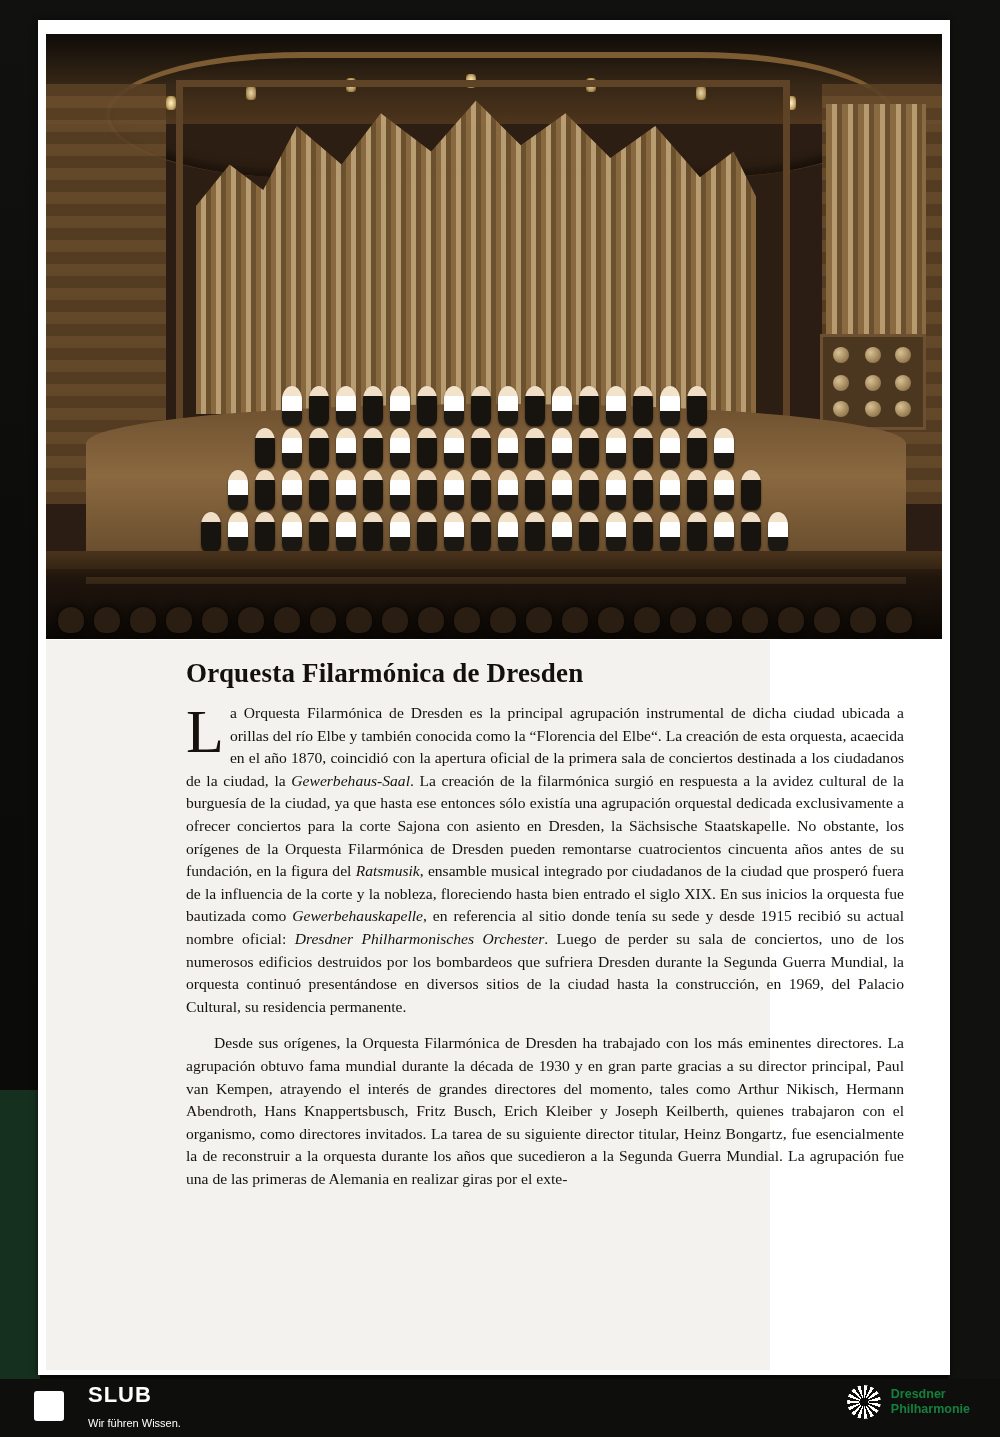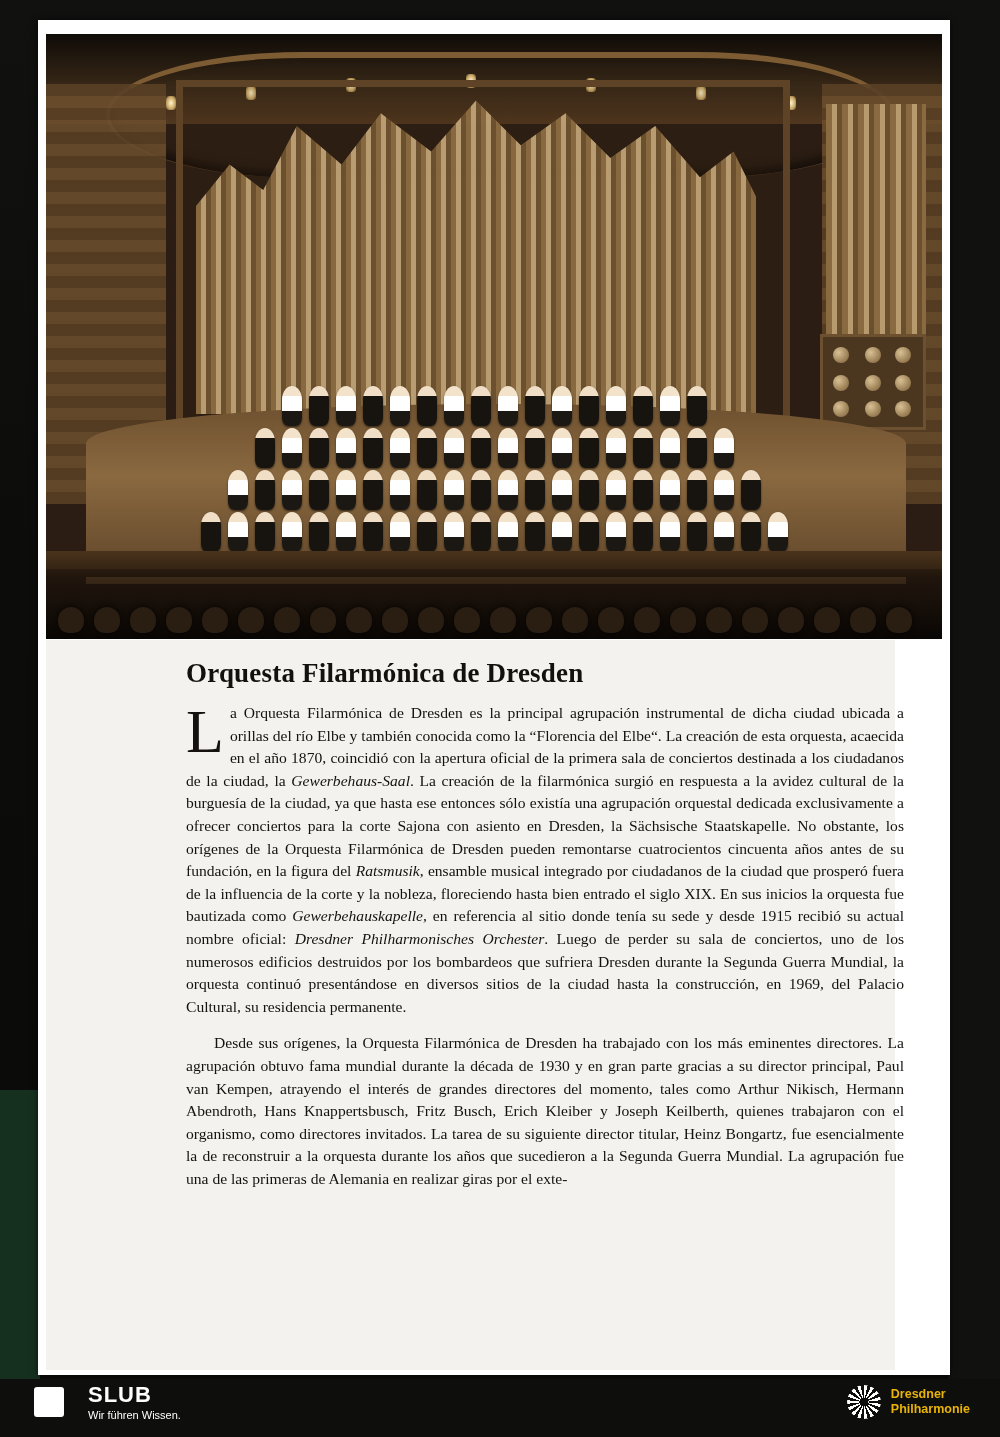--- a/index.html
+++ b/index.html
@@ -181,21 +181,21 @@
     position: absolute;
     left: 0; bottom: 62px; width: 100%; height: 26px;
     background: linear-gradient(180deg,#4a331c,#2c1e10);
   }
 
   
   .text-area {
     position: absolute;
     left: 8px;
     top: 620px;
-    width: 849px;
+    width: 724px;
     height: 730px;
     background: #f3f2ee;
     padding: 0;
   }
   .headline {
     position: absolute;
     left: 140px;
     top: 18px;
     font-size: 27px;
     font-weight: bold;
@@ -243,29 +243,29 @@
     align-items: center;
     gap: 24px;
   }
   .slub-mark {
     width: 30px; height: 30px;
     background: #ffffff;
     border-radius: 3px;
   }
   .slub-text { color: #ffffff; font-family: "Liberation Sans", sans-serif; }
   .slub-title { font-size: 22px; font-weight: bold; letter-spacing: 1px; }
-  .slub-sub { font-size: 11px; margin-top: 1px; }
+  .slub-sub { font-size: 11px; margin-top: 9px; }
   .dp {
     position: absolute;
     right: 30px;
     top: 1385px;
     display: flex;
     align-items: center;
     gap: 10px;
-    color: #eab308;
+    color: #15803d;
   }
   .dp-logo {
     width: 34px; height: 34px;
     border-radius: 50%;
     background:
       repeating-conic-gradient(from 0deg, #ffffff 0deg 12deg, #0e0e0d 12deg 24deg);
     mask: radial-gradient(circle, transparent 18%, #000 19%);
     -webkit-mask: radial-gradient(circle, transparent 18%, #000 19%);
   }
   .dp-text {

